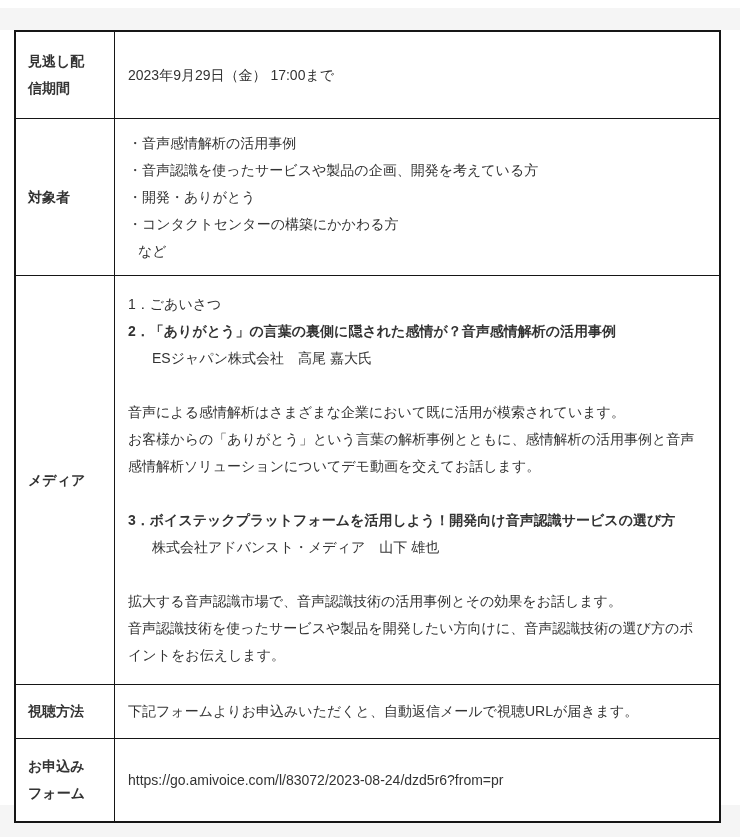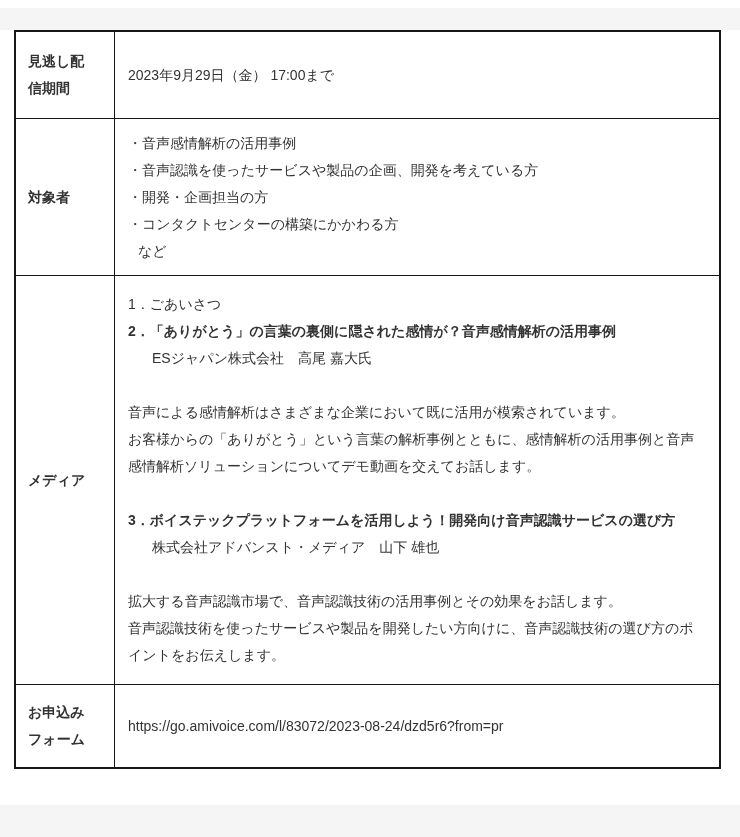--- a/index.html
+++ b/index.html
@@ -78,21 +78,21 @@
     <tbody>
       <tr class="r1">
         <td class="label">見逃し配信期間</td>
         <td class="content">2023年9月29日（金） 17:00まで</td>
       </tr>
       <tr class="r3">
         <td class="label">対象者</td>
         <td class="content">
             <div class="line">・音声感情解析の活用事例</div>
             <div class="line">・音声認識を使ったサービスや製品の企画、開発を考えている方</div>
-            <div class="line">・開発・企画担当の方</div>
+            <div class="line">・開発・ありがとう</div>
             <div class="line">・コンタクトセンターの構築にかかわる方</div>
             <div class="line indent-sm">など</div>
           </td>
       </tr>
       <tr class="r4">
         <td class="label">メディア</td>
         <td class="content">
             <div class="line">1．ごあいさつ</div>
             <div class="line bold">2．「ありがとう」の言葉の裏側に隠された感情が？音声感情解析の活用事例</div>
             <div class="line indent">ESジャパン株式会社　高尾 嘉大氏</div>
@@ -100,19 +100,23 @@
             <div class="line">音声による感情解析はさまざまな企業において既に活用が模索されています。</div>
             <div class="line">お客様からの「ありがとう」という言葉の解析事例とともに、感情解析の活用事例と音声感情解析ソリューションについてデモ動画を交えてお話します。</div>
             <div class="line spacer"></div>
             <div class="line bold">3．ボイステックプラットフォームを活用しよう！開発向け音声認識サービスの選び方</div>
             <div class="line indent">株式会社アドバンスト・メディア　山下 雄也</div>
             <div class="line spacer"></div>
             <div class="line">拡大する音声認識市場で、音声認識技術の活用事例とその効果をお話します。</div>
             <div class="line">音声認識技術を使ったサービスや製品を開発したい方向けに、音声認識技術の選び方のポイントをお伝えします。</div>
           </td>
       </tr>
+      <tr class="r5">
+        <td class="label">視聴方法</td>
+        <td class="content">下記フォームよりお申込みいただくと、自動返信メールで視聴URLが届きます。</td>
+      </tr>
       <tr class="r6">
         <td class="label">お申込みフォーム</td>
         <td class="content">https://go.amivoice.com/l/83072/2023-08-24/dzd5r6?from=pr</td>
       </tr>
     </tbody>
   </table>
 </div>
 
 </body></html>

